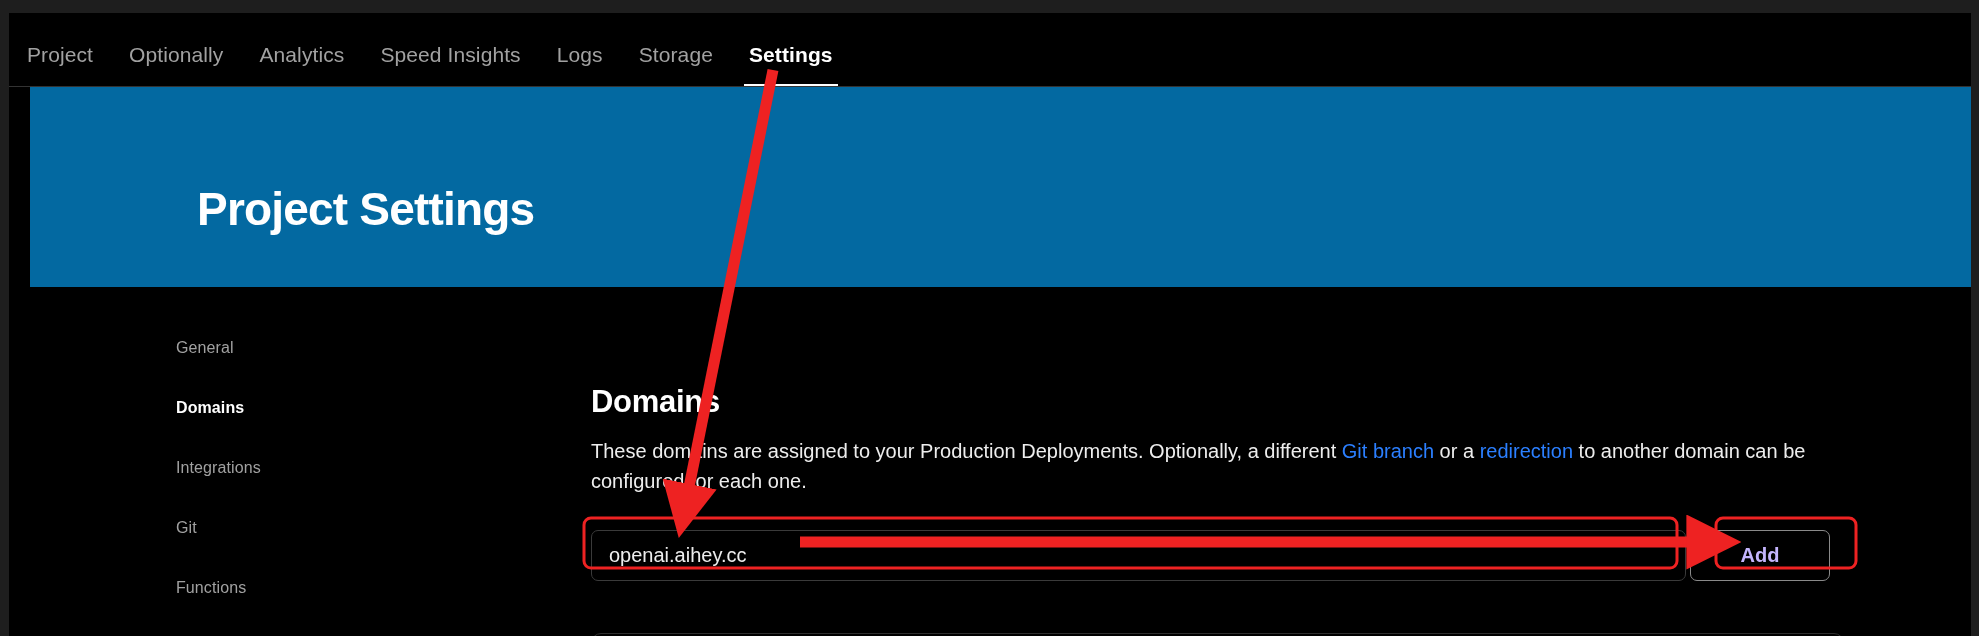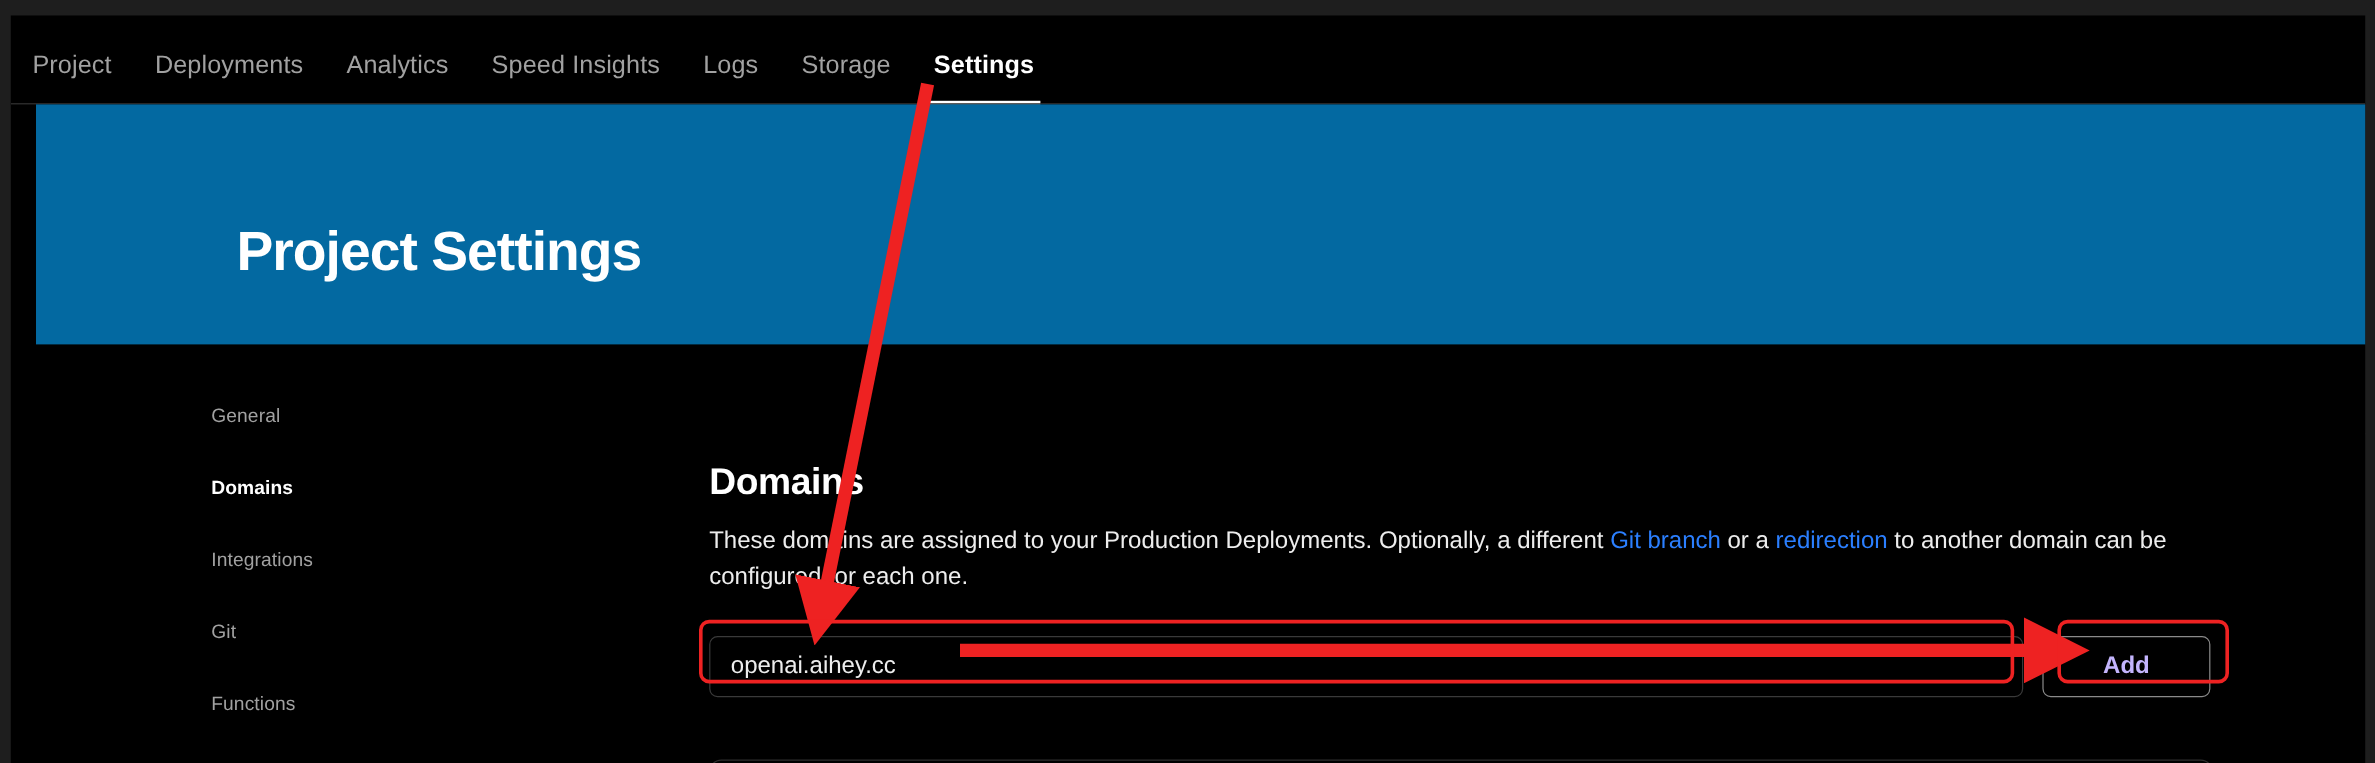--- a/index.html
+++ b/index.html
@@ -176,21 +176,21 @@
     cursor: pointer;
   }
 
   
   #add-domain-row {
     position: absolute;
     left: 0;
     top: 242px;
     display: flex;
     align-items: center;
-    gap: 16px;
+    gap: 4px;
   }
   #domain-input {
     width: 1095px;
     height: 51px;
     box-sizing: border-box;
     background: #000000;
     border: 1px solid #3a3a3a;
     border-radius: 7px;
     color: #ededed;
     font-size: 20px;
@@ -238,21 +238,21 @@
 </head>
 <body>
 
 <div id="viewport-frame">
 
   <div id="page">
 
     <nav id="topnav">
       <div class="nav-list" id="nav-list">
           <div class="nav-tab">Project</div>
-          <div class="nav-tab">Deployments</div>
+          <div class="nav-tab">Optionally</div>
           <div class="nav-tab">Analytics</div>
           <div class="nav-tab">Speed Insights</div>
           <div class="nav-tab">Logs</div>
           <div class="nav-tab">Storage</div>
           <div class="nav-tab active">Settings</div>
         </div>
       <div id="topnav-divider"></div>
     </nav>
 
     <header id="page-header">

